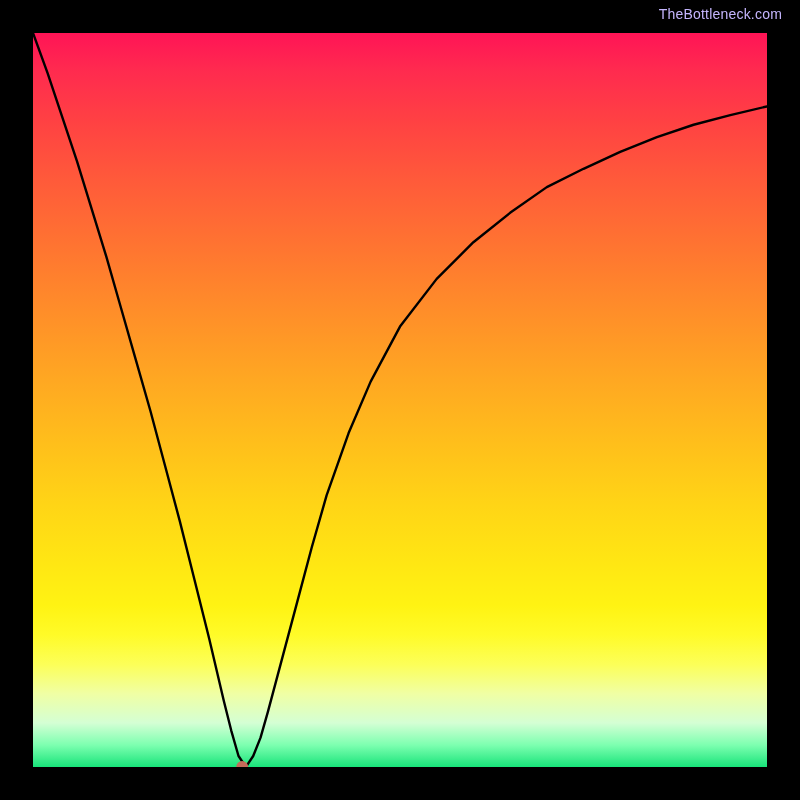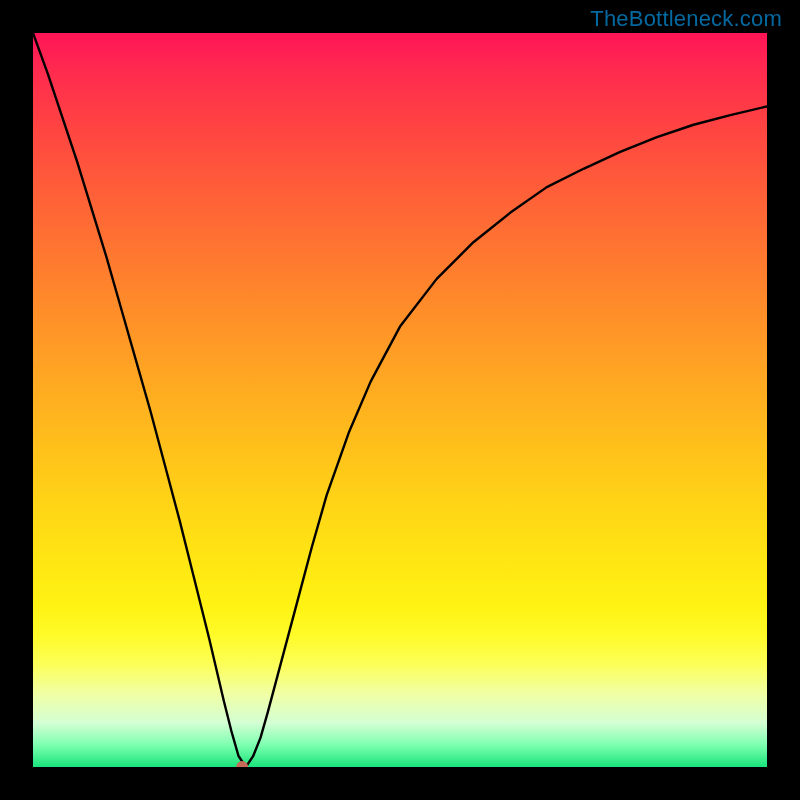--- a/index.html
+++ b/index.html
@@ -8,22 +8,22 @@
     height: 800px;
     background: #000;
     position: relative;
     font-family: Arial, Helvetica, sans-serif;
     overflow: hidden;
   }
   .watermark {
     position: absolute;
     top: 6px;
     right: 18px;
-    color: #0369a1;
-    font-size: 22px;
+    color: #c4b5fd;
+    font-size: 14px;
     font-weight: 500;
     letter-spacing: 0.2px;
     z-index: 3;
   }
   .plot-wrap {
     position: absolute;
     left: 33px;
     top: 33px;
     width: 734px;
     height: 734px;

